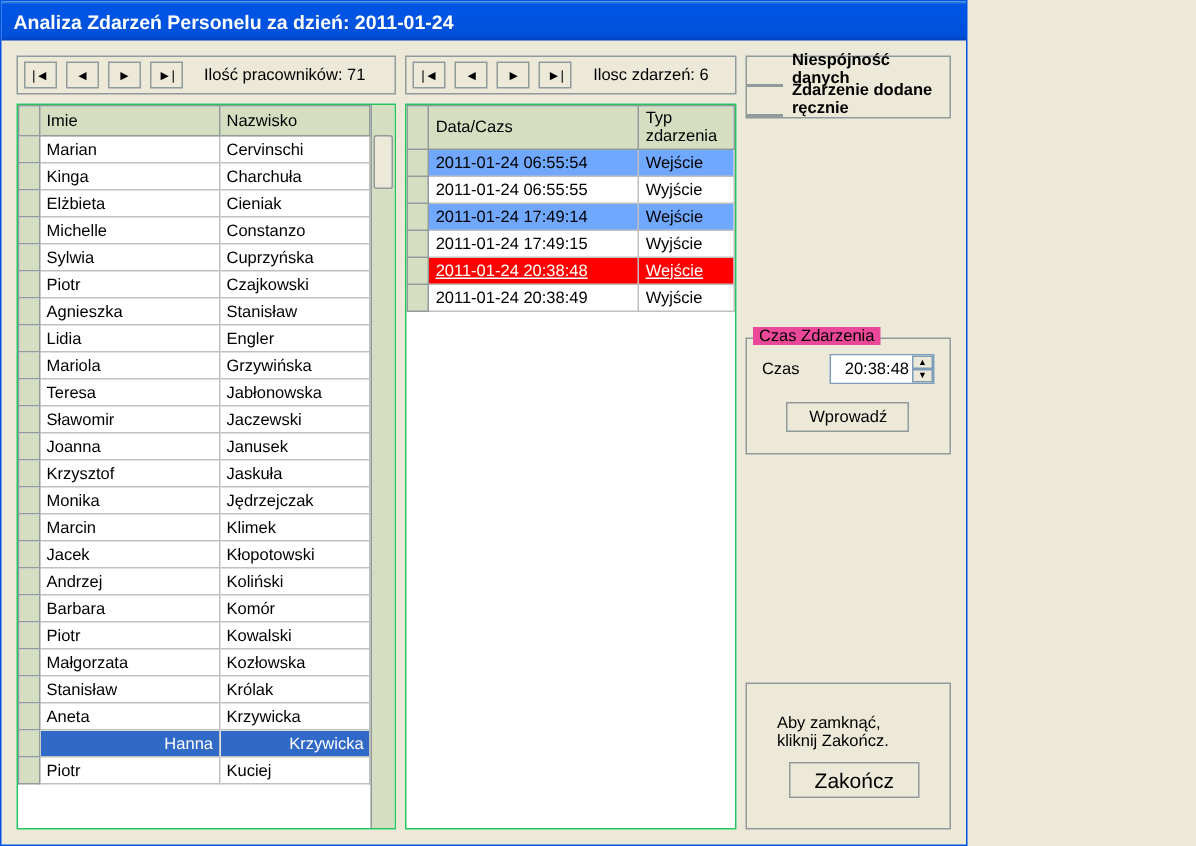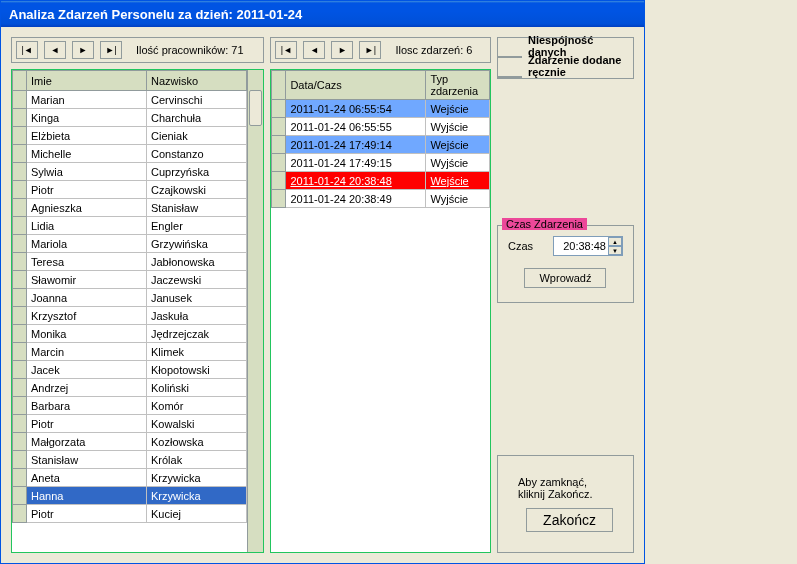--- a/index.html
+++ b/index.html
@@ -83,21 +83,21 @@
     padding:1px 4px;
     height:18px;
     overflow:hidden;
     white-space:nowrap;
   }
   .rowhead {
     width:14px;
     background:#d6dec1 !important;
     border:1px solid #919b9c !important;
   }
-  .sel-row td:not(.rowhead) { background:#3169c6; color:#fff; }
+  .sel-row td:not(.rowhead) { background:#3169c6; color:#fff;text-align:right; }
   .manual-row td:not(.rowhead) { background:#70a8ff; color:#000; }
   .conflict-row td:not(.rowhead) { background:#ff0000; color:#fff;text-decoration:underline; }
 
   .vscroll {
     position:absolute; right:0; top:0; bottom:0; width:16px;
     background:#d6dec1;
     border-left:1px solid #919b9c;
   }
   .vscroll .thumb {
     position:absolute; left:1px; right:1px; top:20px; height:36px;

